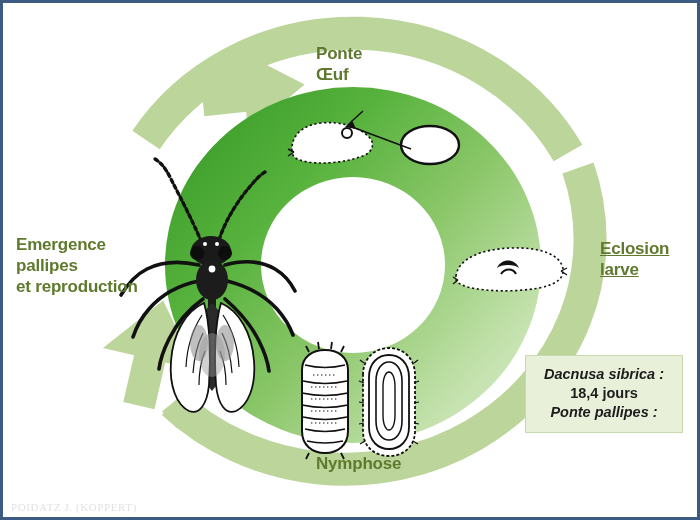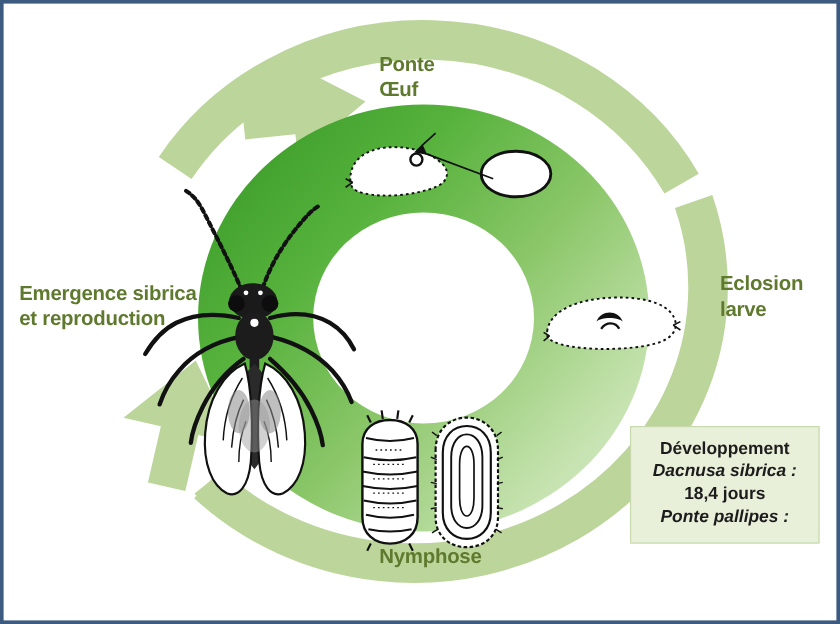--- a/index.html
+++ b/index.html
@@ -33,21 +33,21 @@
     color: #5f7a2e;
     font-weight: bold;
     font-size: 17px;
     line-height: 1.24;
     letter-spacing: -0.2px;
     white-space: pre-line;
     z-index: 6;
   }
   #label-ponte      { left: 313px; top: 40px;  }
   #label-emergence  { left: 13px;  top: 231px; width: 150px; }
-  #label-eclosion   { left: 597px; top: 223px; }
+  #label-eclosion   { left: 597px; top: 235px; text-decoration: underline; }
   #label-nymphose   { left: 313px; top: 450px; }
 
   
   #info-box {
     position: absolute;
     left: 522px;
     top: 352px;
     width: 158px;
     padding: 9px 6px 10px 6px;
     box-sizing: border-box;
@@ -256,27 +256,27 @@
                M 217 348 C 221 358, 223 370, 223 382" fill="none" stroke="#111111" stroke-width="1.2"></path>
 
       <ellipse cx="196" cy="340" rx="9" ry="18" fill="#8a8a8a" opacity="0.55"></ellipse>
       <ellipse cx="222" cy="340" rx="9" ry="18" fill="#8a8a8a" opacity="0.55"></ellipse>
       <ellipse cx="209" cy="352" rx="13" ry="22" fill="#9a9a9a" opacity="0.45"></ellipse>
     </g>
   </svg>
 
   <div class="stage-label" id="label-ponte">Ponte
 Œuf</div>
-  <div class="stage-label" id="label-emergence">Emergence sibrica
+  <div class="stage-label" id="label-emergence">Emergence pallipes
 et reproduction</div>
   <div class="stage-label" id="label-eclosion">Eclosion
 larve</div>
   <div class="stage-label" id="label-nymphose">Nymphose</div>
 
   <div id="info-box">
-    <div class="ib-line">Développement</div>
     <div class="ib-line sp">Dacnusa sibrica :</div>
     <div class="ib-line">18,4 jours</div>
     <div class="ib-line sp">Ponte pallipes :</div>
   </div>
 
+  <div id="watermark">POIDATZ J. (KOPPERT)</div>
 
 </div>
 
 </body></html>

